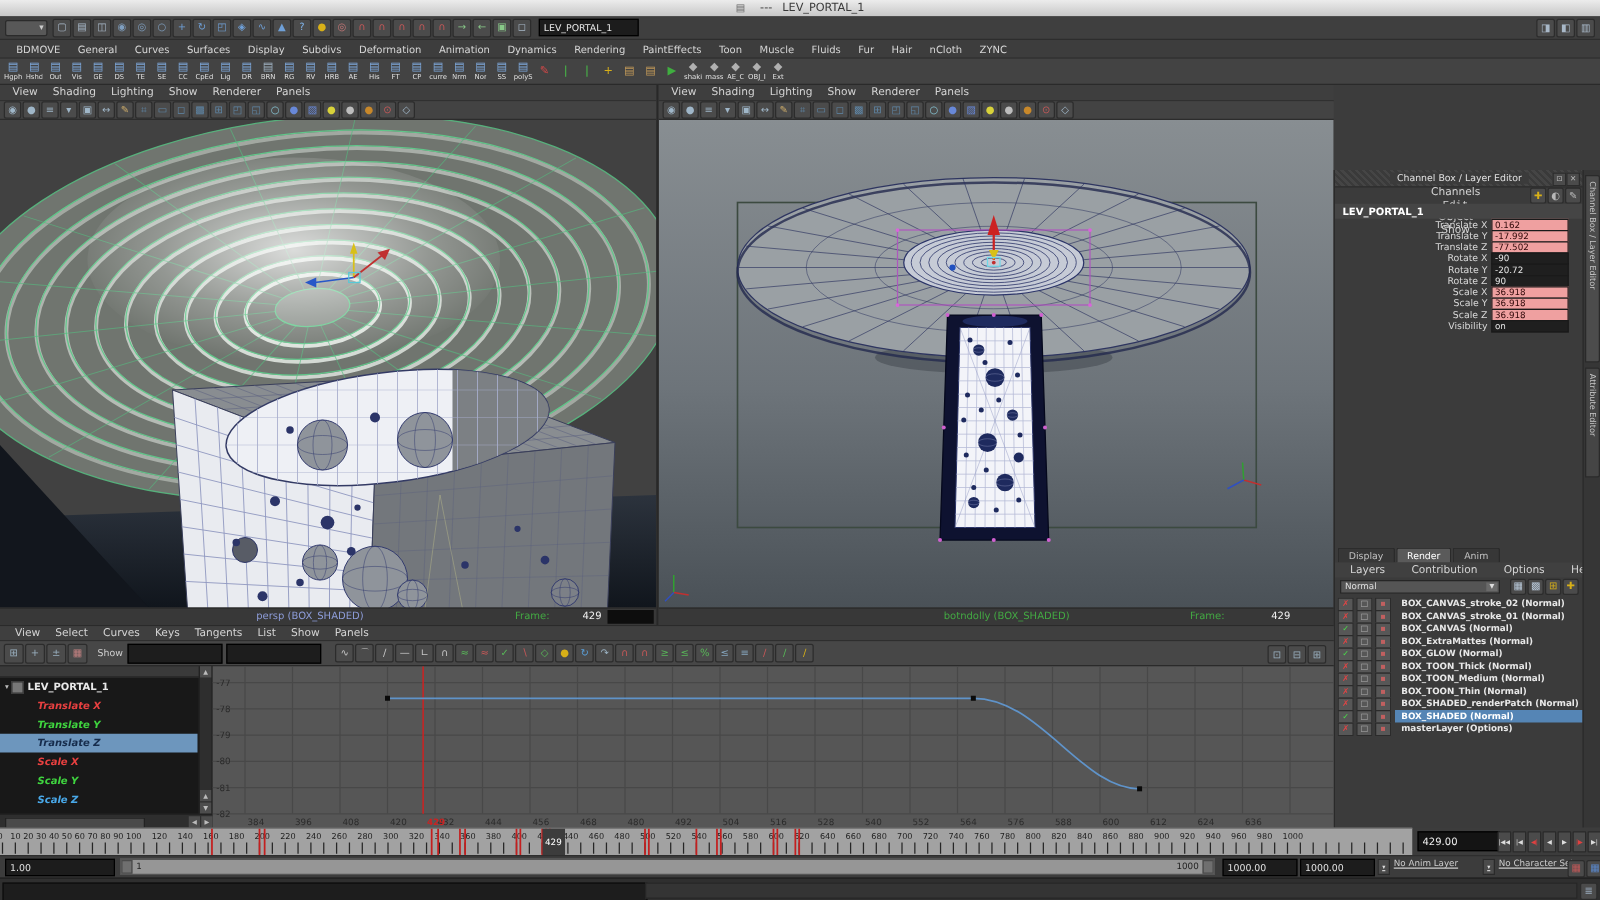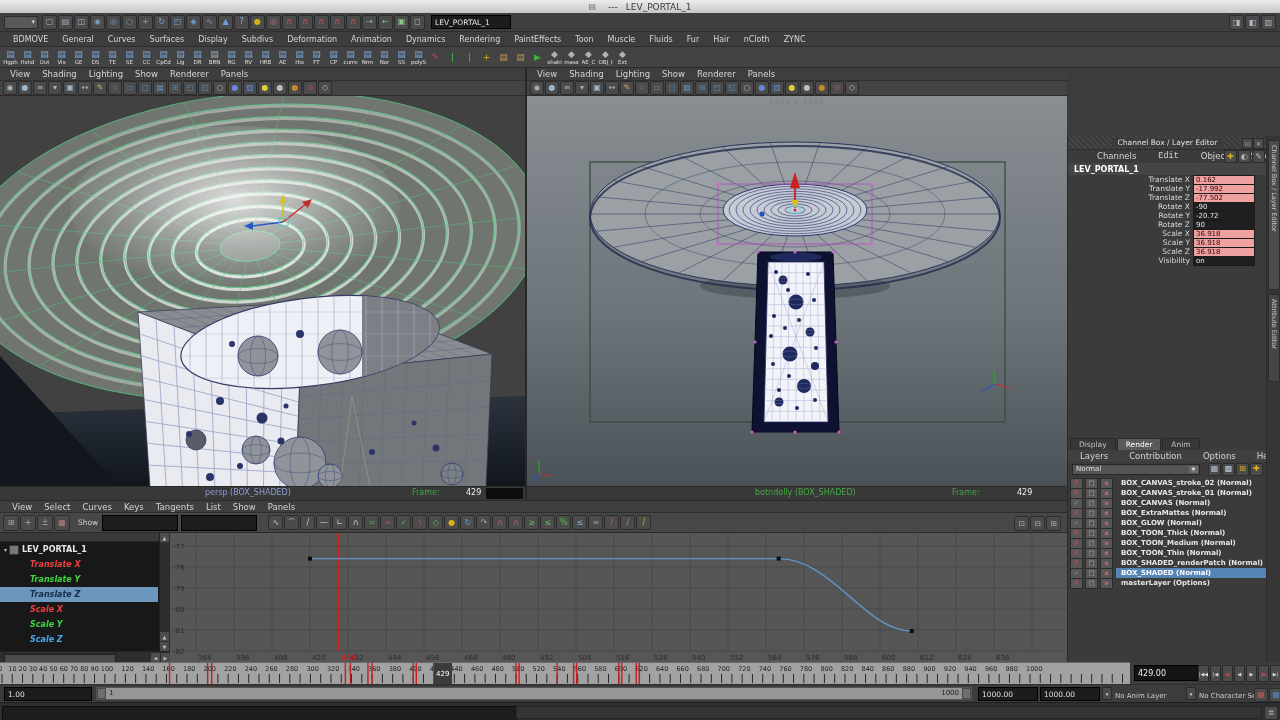--- a/index.html
+++ b/index.html
@@ -50,21 +50,21 @@
   .frame-value{color:#f0f0f0;}
   .resgate-label{position:absolute;top:2px;width:100%;text-align:center;font-size:7px;color:#76816f;letter-spacing:1px;}
   
   #dock{left:1067px;top:68px;width:199px;height:594px;background:#3b3b3b;border-left:1px solid #2a2a2a;}
   #dock-title{position:absolute;left:0;top:0;width:100%;height:13px;
      background:repeating-linear-gradient(45deg,#454545 0 2px,#3a3a3a 2px 4px);
      display:flex;align-items:center;justify-content:center;border-bottom:1px solid #2c2c2c;}
   #dock-title .t{font-size:7.5px;color:#e0e0e0;background:#3b3b3b;padding:0 6px;}
   .dock-mini{position:absolute;top:2px;width:9px;height:9px;font-size:6px;color:#bbb;background:#4b4b4b;
              border:1px solid #2c2c2c;display:flex;align-items:center;justify-content:center;}
-  #cb-menurow{position:absolute;left:0;top:13px;width:100%;height:14px;display:flex;align-items:center;padding-left:23px;box-sizing:border-box;}
+  #cb-menurow{position:absolute;left:0;top:13px;width:100%;height:14px;display:flex;align-items:center;padding-left:4px;box-sizing:border-box;flex-direction:column;}
   .cb-menu{font-size:7.5px;color:#d8d8d8;margin-right:10px;}
   #cb-icons{position:absolute;right:2px;top:14px;}
   #cb-object{position:absolute;left:0;top:27px;width:100%;height:12px;background:#454545;
              font-size:8px;font-weight:bold;color:#fff;padding-left:6px;box-sizing:border-box;display:flex;align-items:center;}
   #channel-rows{position:absolute;left:0;top:39px;width:100%;}
   .ch-row{display:flex;align-items:center;height:9px;}
   .ch-label{width:122px;text-align:right;font-size:7.5px;color:#d8d8d8;padding-right:3px;}
   .ch-val{width:58px;height:8px;font-size:7px;line-height:8px;padding-left:2px;border:1px solid #1a1a1a;}
   .ch-val.keyed{background:#efa0a0;color:#300909;}
   .ch-val.plain{background:#1f1f1f;color:#e6e6e6;}
@@ -126,21 +126,21 @@
   .tbtn{width:9px;height:15px;background:#4b4b4b;border:1px solid #2a2a2a;border-radius:1px;color:#ddd;
         font-size:5px;display:flex;align-items:center;justify-content:center;white-space:nowrap;overflow:hidden;}
   .tbtn.red{color:#e04040;}
   
   #range-row{left:0;top:684px;width:1280px;height:18px;background:#3c3c3c;border-top:1px solid #2e2e2e;}
   .rs-field{position:absolute;top:2px;height:12px;background:#1c1c1c;border:1px solid #000;color:#e0e0e0;
             font-size:7.5px;padding:0 3px;font-family:"DejaVu Sans",sans-serif;}
   #range-bar{position:absolute;left:96px;top:2px;width:876px;height:13px;background:#969696;border:1px solid #555;box-sizing:border-box;}
   #range-bar .h{position:absolute;top:0;width:9px;height:11px;background:#6f6f6f;border:1px solid #4a4a4a;box-sizing:border-box;}
   #range-bar .lab{position:absolute;top:1px;font-size:7px;color:#222;}
-  .rs-dd{position:absolute;top:2px;height:13px;display:flex;align-items:flex-end;font-size:7px;color:#ccc;}
+  .rs-dd{position:absolute;top:2px;height:13px;display:flex;align-items:flex-start;font-size:7px;color:#ccc;text-decoration:underline;}
   .rs-dd .arr{width:8px;height:11px;background:#4b4b4b;border:1px solid #2a2a2a;font-size:5px;display:flex;
               align-items:center;justify-content:center;margin-right:3px;color:#ddd;}
   
   #cmd-line{left:0;top:702px;width:1280px;height:18px;background:#2f2f2f;border-top:1px solid #1f1f1f;}
   #cmd-input{position:absolute;left:2px;top:3px;width:510px;height:11px;background:#1d1d1d;border:1px solid #0d0d0d;}
   #cmd-help{position:absolute;left:516px;top:3px;width:744px;height:11px;background:#343434;border:1px solid #262626;}
   #cmd-icon{position:absolute;right:2px;top:3px;width:12px;height:12px;}
   text{font-family:"DejaVu Sans",sans-serif;}
 </style>
 </head>
@@ -782,21 +782,20 @@
             <line x1="468" y1="288" x2="482" y2="292" stroke="#c03030" stroke-width="1.2"></line>
             <line x1="468" y1="288" x2="467" y2="274" stroke="#30a030" stroke-width="1.2"></line>
             <line x1="468" y1="288" x2="455" y2="295" stroke="#3050c0" stroke-width="1.2"></line>
           </g>
           <g>
             <line x1="12" y1="378" x2="12" y2="364" stroke="#30a030" stroke-width="1.2"></line>
             <line x1="12" y1="378" x2="24" y2="380" stroke="#c03030" stroke-width="1.2"></line>
             <line x1="12" y1="378" x2="5" y2="385" stroke="#3050c0" stroke-width="1.2"></line>
           </g>
         </svg>
-        <div class="resgate-label">1920 x 1200</div>
       </div>
       <div class="vp-footer">
         <span class="cam-label-green" style="left:228px;">botndolly (BOX_SHADED)</span>
         <span class="frame-label" style="left:425px;">Frame:</span>
         <span class="frame-value" style="left:490px;">429</span>
       </div>
     </div>
 
     <div class="abs" id="dock">
       <div id="dock-title">

